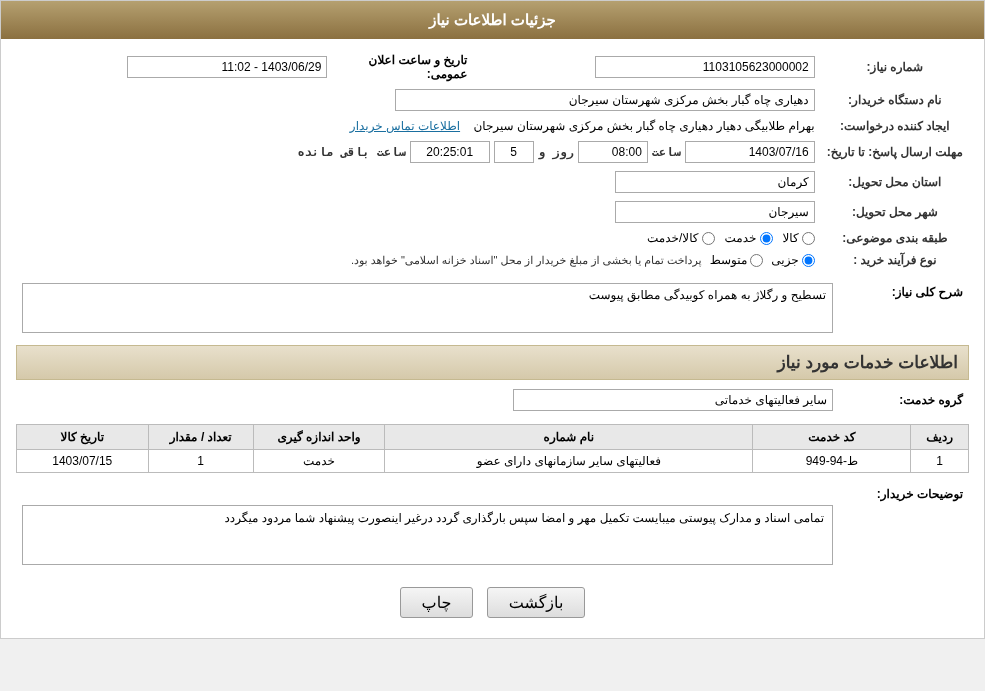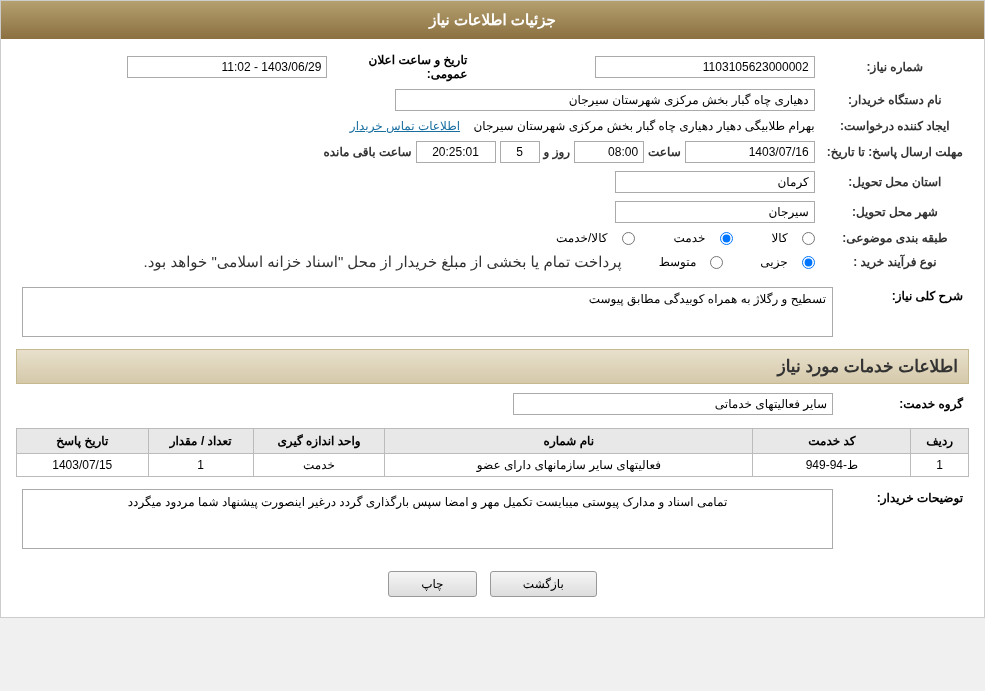--- a/index.html
+++ b/index.html
@@ -62,31 +62,31 @@
     }
     .date-section {
       display: flex;
       align-items: center;
       gap: 4px;
       flex-wrap: wrap;
     }
     .date-section .label-inline {
       font-weight: bold;
       color: #333;
+      font-family: Liberation Mono, monospace;
     }
     .radio-group {
       display: flex;
       align-items: center;
       gap: 10px;
     }
     .radio-item {
       display: flex;
       align-items: center;
-      gap: 14px;
-      margin-left: 29px;
+      gap: 3px;
     }
     .section-header {
       background: linear-gradient(to bottom, #e8e0cc, #d5c9aa);
       padding: 6px 10px;
       font-size: 17px;
       font-weight: bold;
       color: #333;
       margin: 8px 0 4px 0;
       border: 1px solid #c5b990;
     }
@@ -118,50 +118,51 @@
       text-align: center;
     }
     .service-table tr:nth-child(even) td {
       background: #f9f9f9;
     }
     .buyer-notes {
       border: 1px solid #aaa;
       background: #fff;
       min-height: 60px;
       padding: 5px 8px;
-      text-align: center;
+      text-align: right;
       direction: rtl;
       width: 100%;
+      margin-top: 20px;
     }
     .buyer-notes-row td {
       vertical-align: top;
     }
     .buttons-row {
       text-align: center;
       padding: 10px 0;
     }
     .btn {
       border: 1px solid #999;
       background: linear-gradient(to bottom, #f5f5f5, #ddd);
-      padding: 5px 32px;
-      font-size: 12px;
+      padding: 5px 21px;
+      font-size: 16px;
       font-family: Tahoma, Arial, sans-serif;
       cursor: pointer;
       margin: 0 5px;
       border-radius: 3px;
     }
     .btn-print {
       background: linear-gradient(to bottom, #f5f5f5, #ddd);
     }
     .btn-back {
       background: linear-gradient(to bottom, #f5f5f5, #ddd);
     }
     .notice-text {
       color: #333;
-      font-size: 15px;
+      font-size: 11px;
     }
     .group-service-row td {
       padding: 5px 6px;
       vertical-align: middle;
     }
     .col-header-num {
       width: 40px;
     }
     .col-header-code {
       width: 120px;
@@ -313,21 +314,21 @@
       </table>
 
     <table class="service-table">
       <thead>
         <tr>
           <th class="col-header-num">ردیف</th>
           <th class="col-header-code">کد خدمت</th>
           <th class="col-header-name">نام شماره</th>
           <th class="col-header-unit">واحد اندازه گیری</th>
           <th class="col-header-count">تعداد / مقدار</th>
-          <th class="col-header-date">تاریخ پاسخ</th>
+          <th class="col-header-date">تاریخ کالا</th>
         </tr>
       </thead>
       <tbody>
         <tr>
           <td>1</td>
           <td>ط-94-949</td>
           <td>فعالیتهای سایر سازمانهای دارای عضو</td>
           <td>خدمت</td>
           <td>1</td>
           <td>1403/07/15</td>

